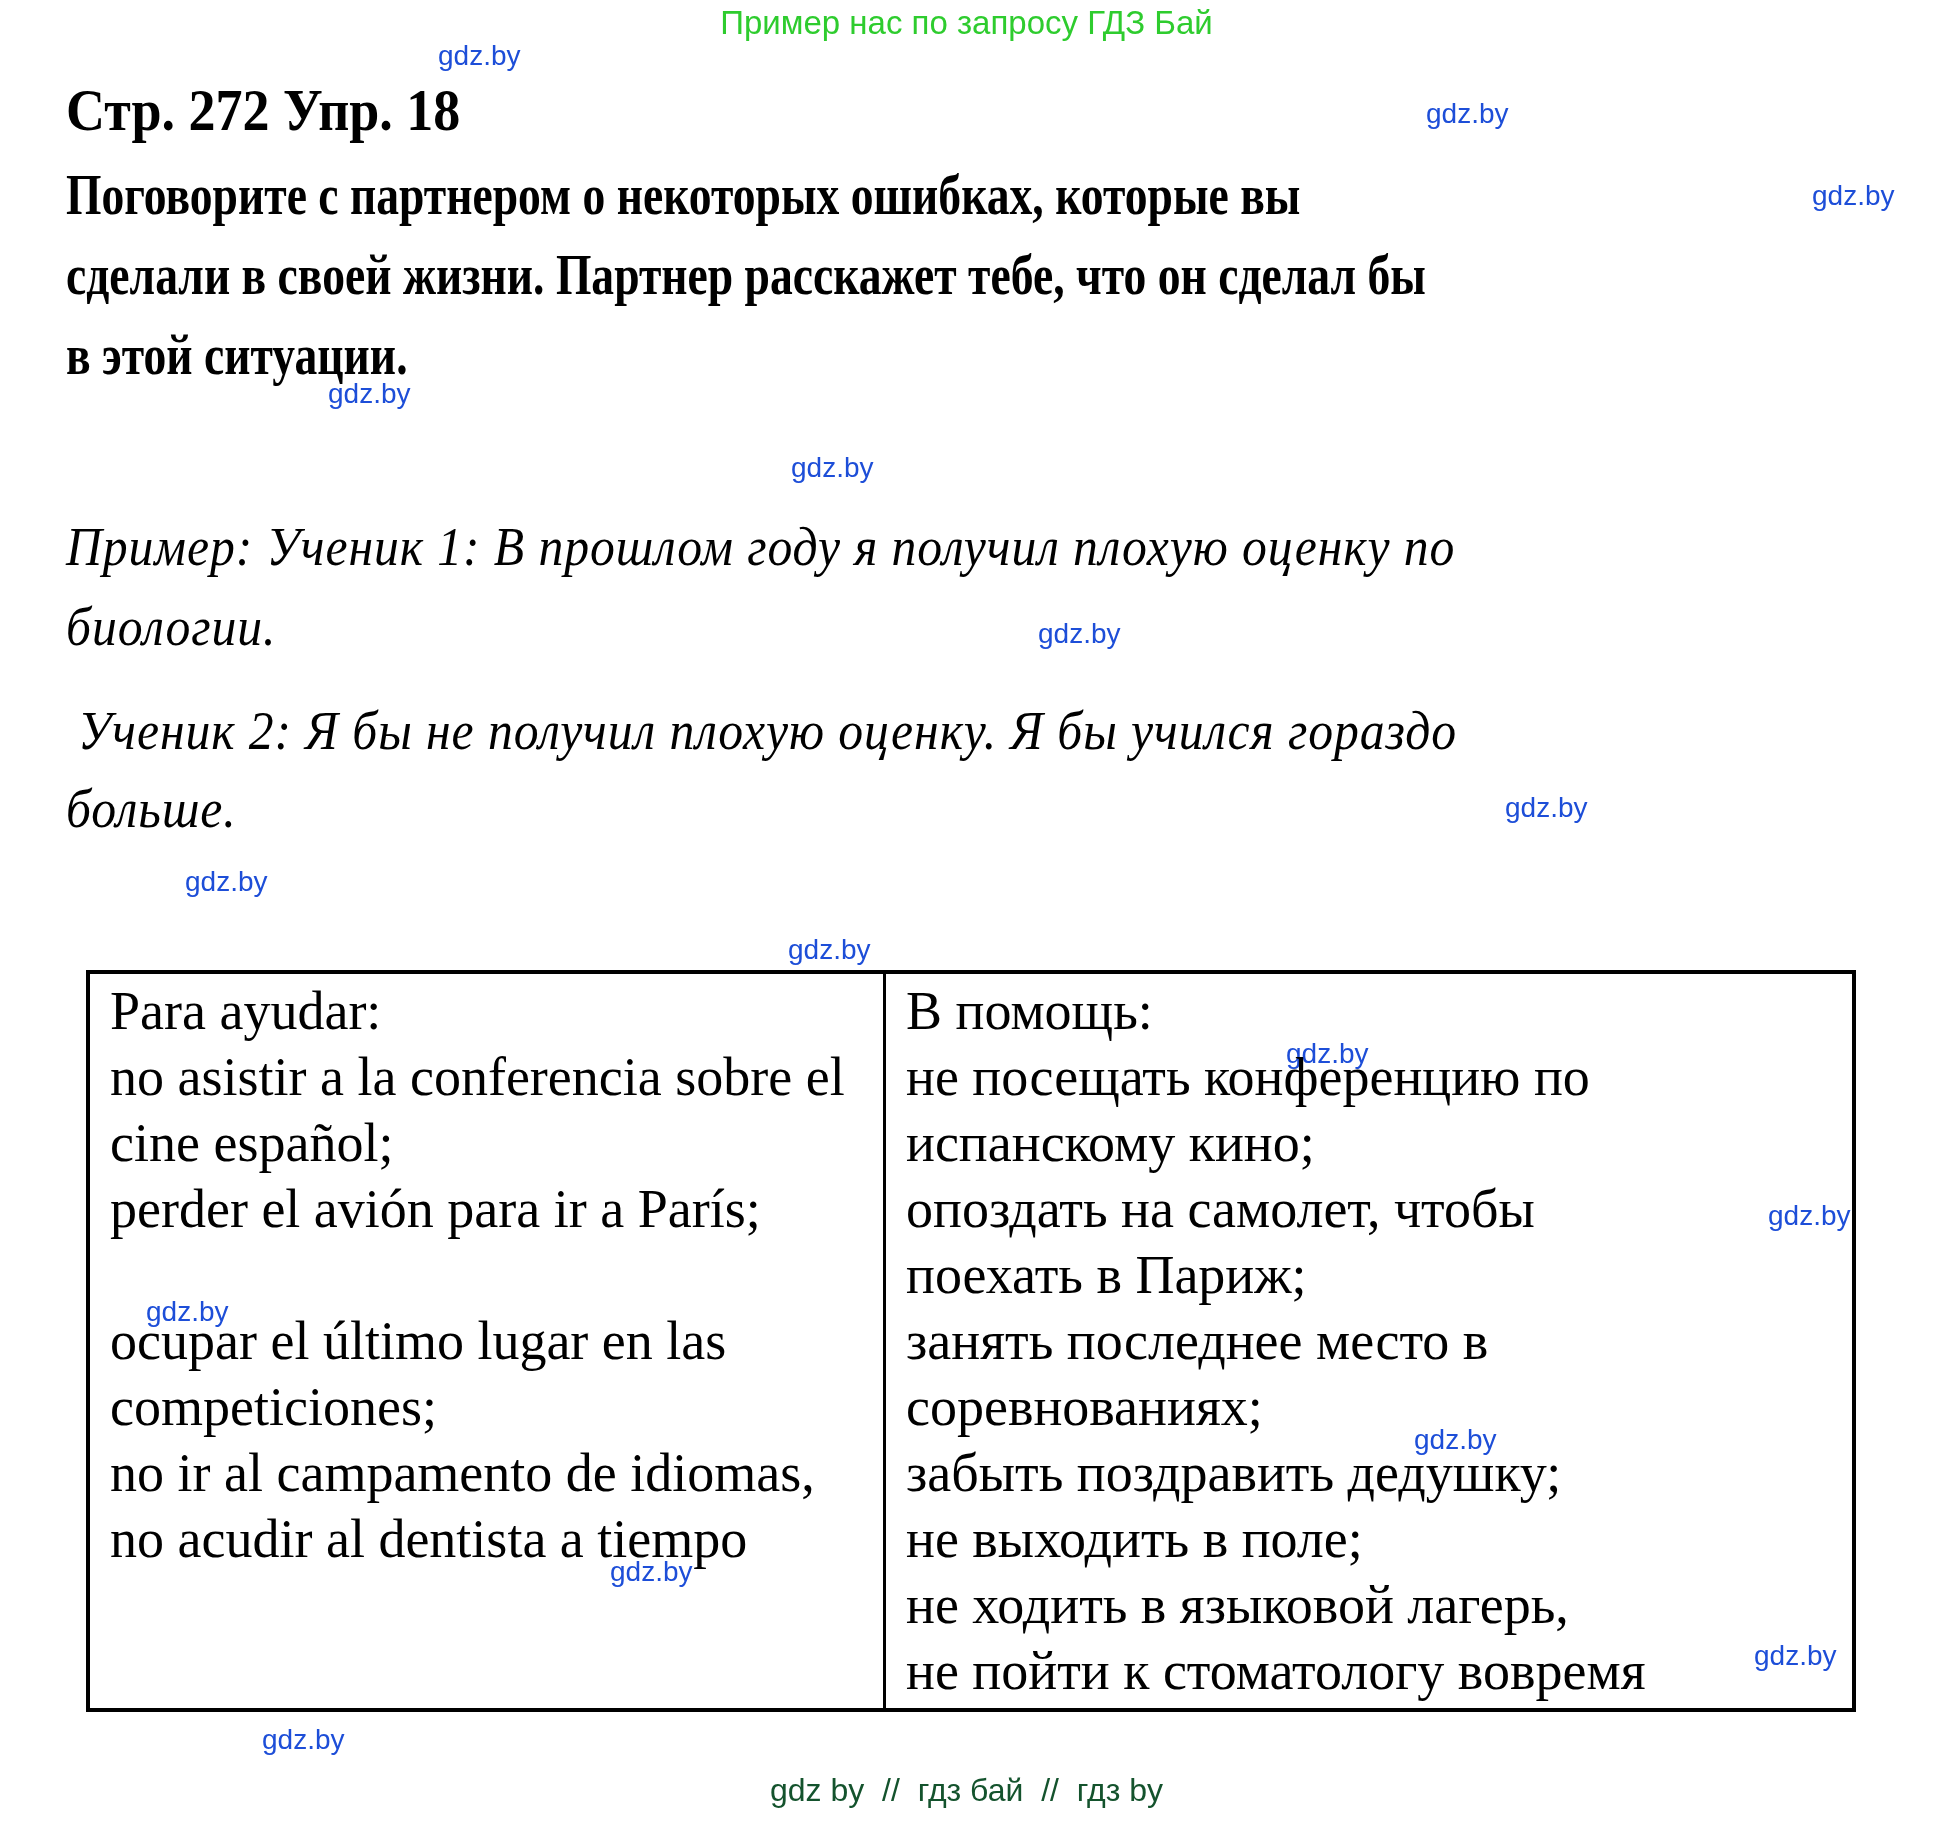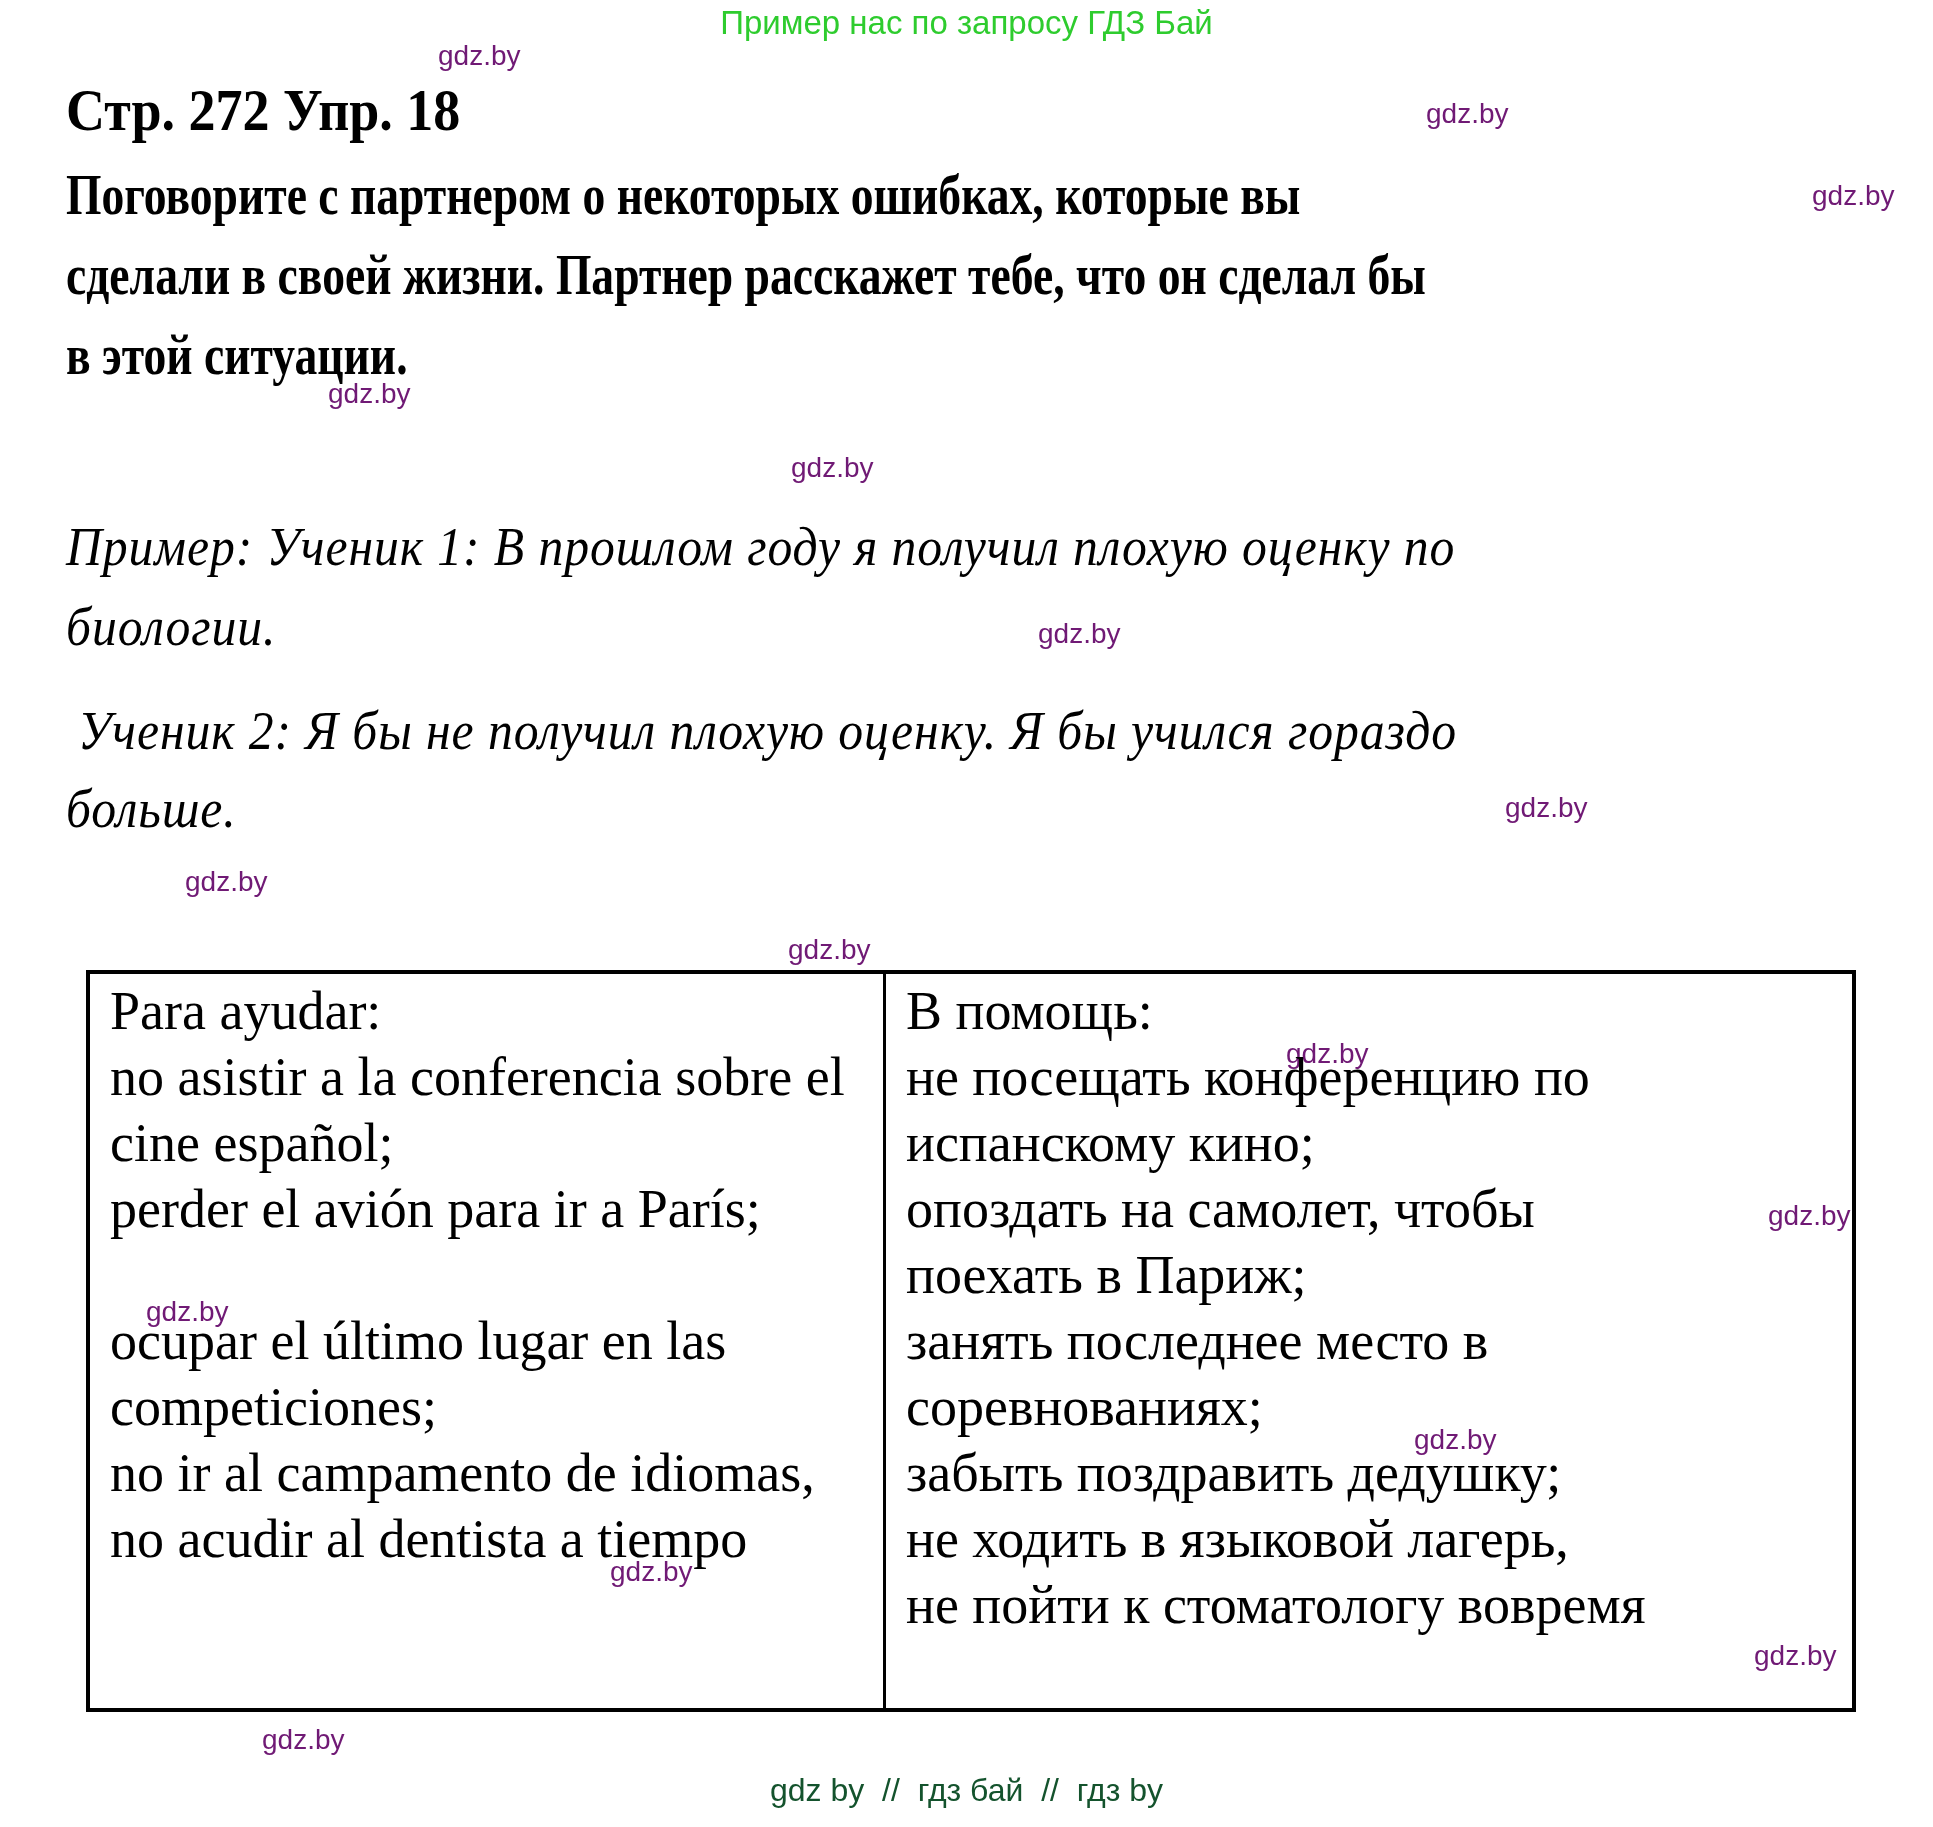--- a/index.html
+++ b/index.html
@@ -17,21 +17,21 @@
     top: 4px; left: 0; width: 100%;
     text-align: center;
     font-family: "Liberation Sans", "DejaVu Sans", sans-serif;
     font-size: 33px;
     color: #2ecc2e;
   }
   .wm {
     position: absolute;
     font-family: "Liberation Sans", "DejaVu Sans", sans-serif;
     font-size: 28px;
-    color: #701a75;
+    color: #1d4ed8;
     white-space: nowrap;
   }
   .heading {
     position: absolute;
     left: 66px; top: 76px;
     font-size: 60px;
     font-weight: bold;
     white-space: nowrap;
     transform: scaleX(0.90);
     transform-origin: 0 50%;
@@ -135,20 +135,21 @@
     </div>
     <div class="help-col ru">
       <div class="tline">В помощь:</div>
       <div class="tline">не посещать конференцию по</div>
       <div class="tline">испанскому кино;</div>
       <div class="tline">опоздать на самолет, чтобы</div>
       <div class="tline">поехать в Париж;</div>
       <div class="tline">занять последнее место в</div>
       <div class="tline">соревнованиях;</div>
       <div class="tline">забыть поздравить дедушку;</div>
+      <div class="tline">не выходить в поле;</div>
       <div class="tline">не ходить в языковой лагерь,</div>
       <div class="tline">не пойти к стоматологу вовремя</div>
     </div>
   </div>
 
   <div class="footer">gdz by  //  гдз бай  //  гдз by</div>
 
 </div>
 
 </body></html>

